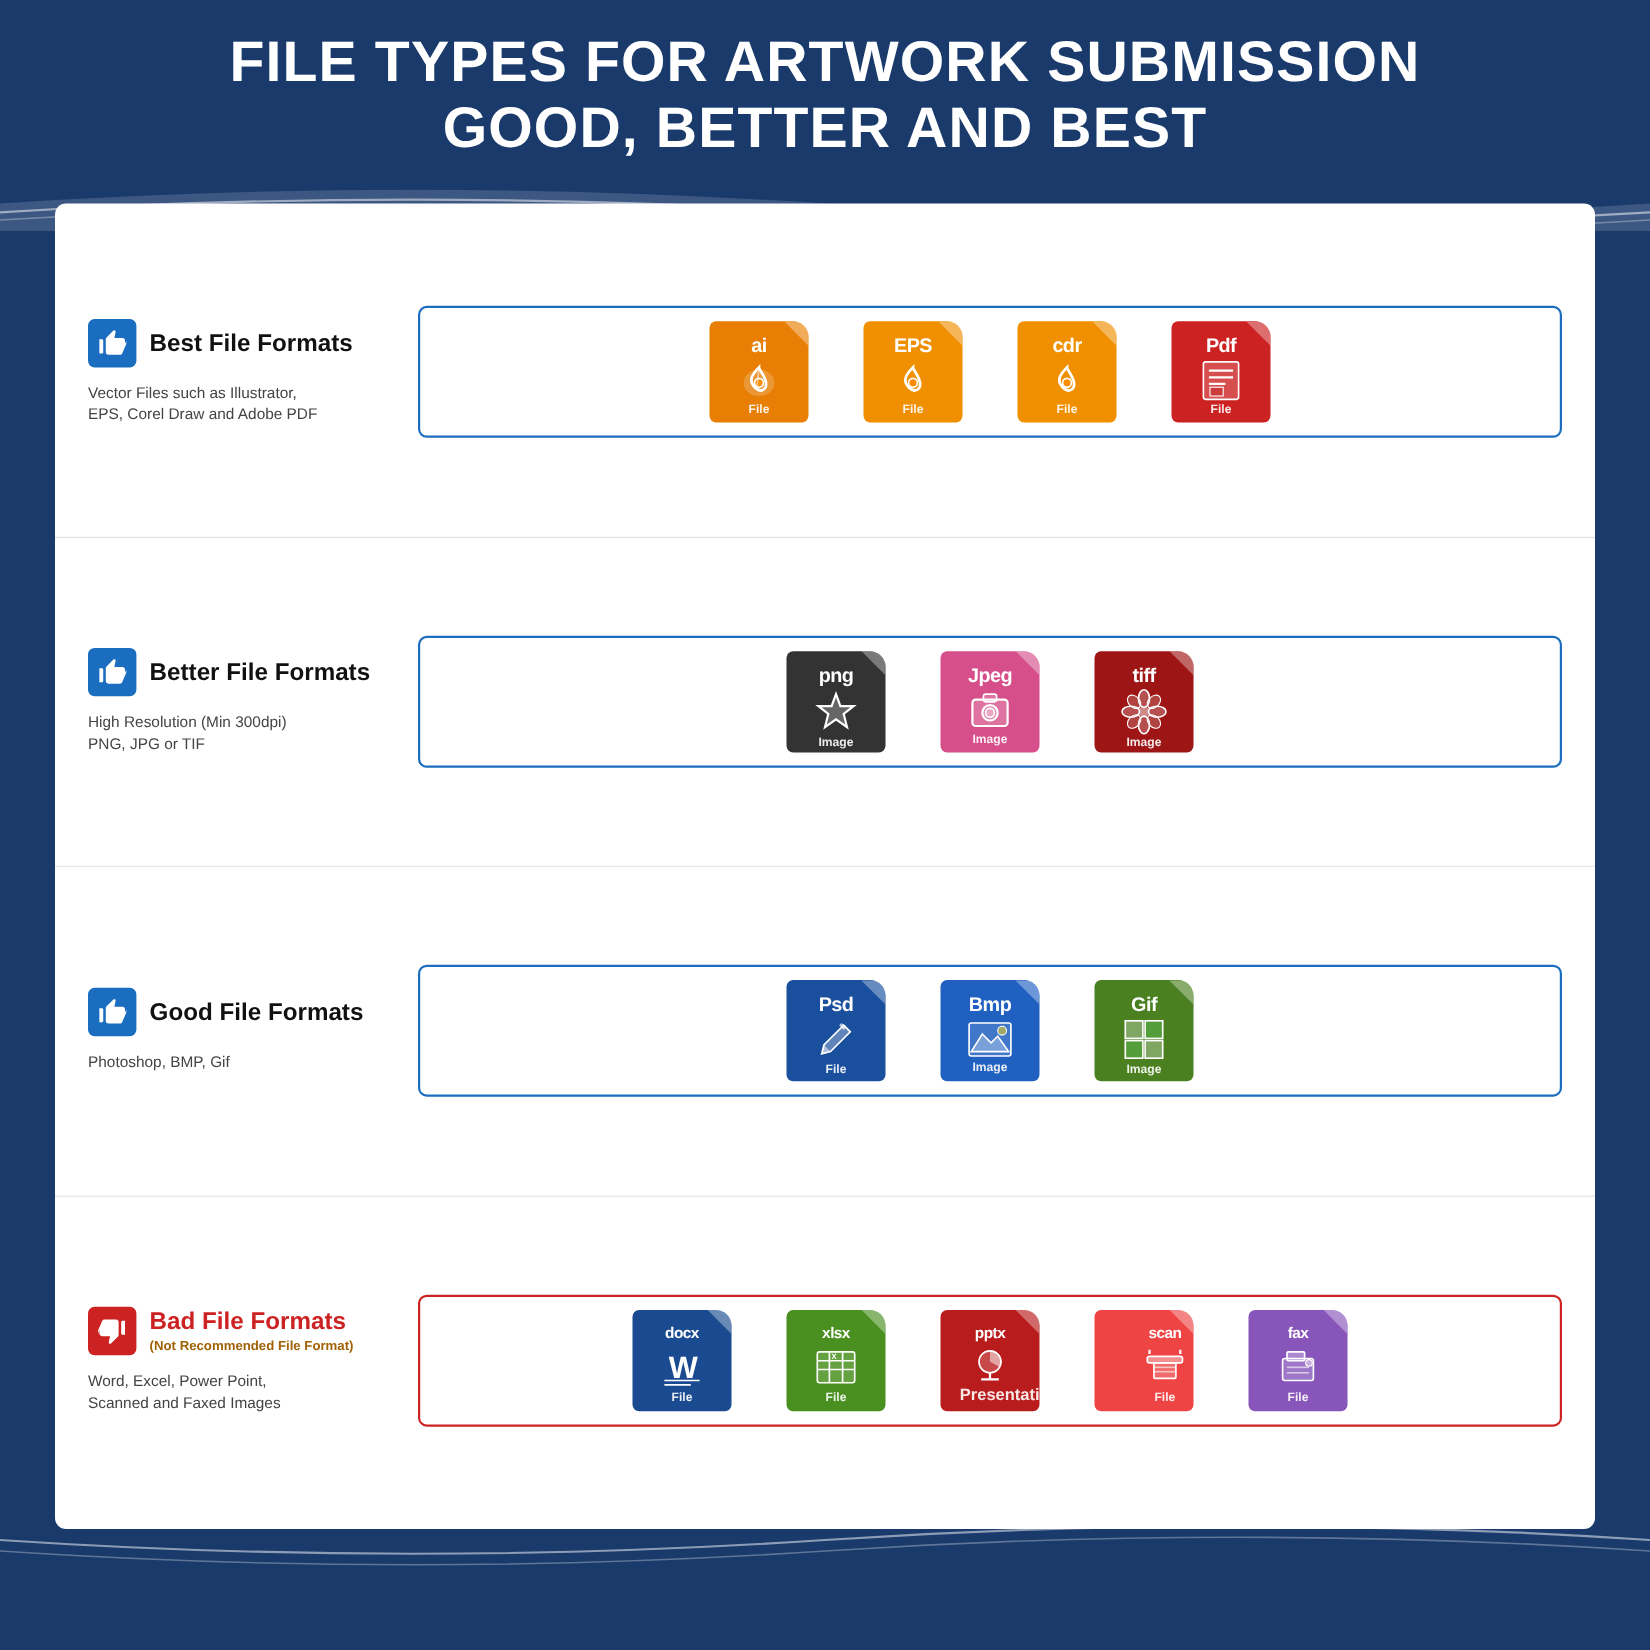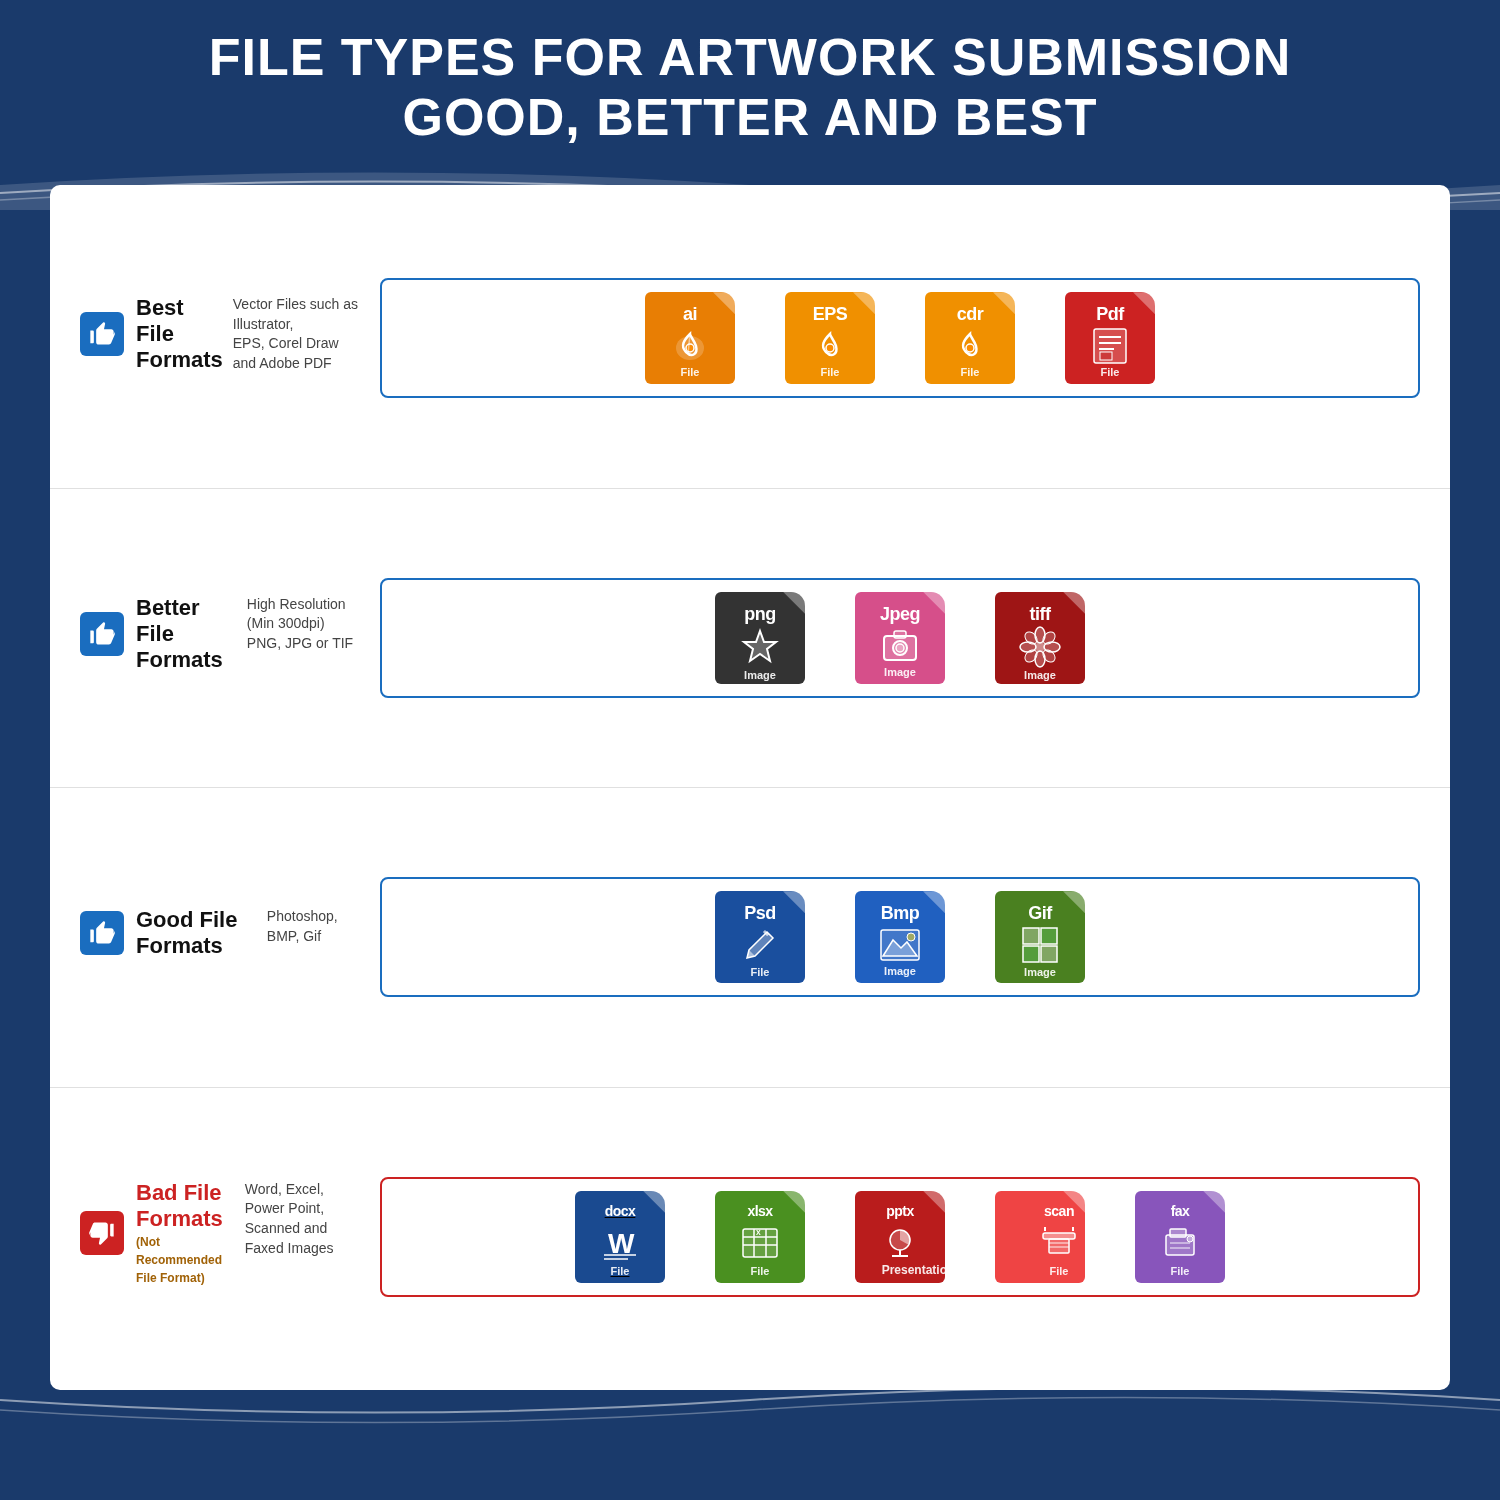--- a/index.html
+++ b/index.html
@@ -58,21 +58,21 @@
       display: flex;
       align-items: center;
       flex: 1;
       gap: 0;
     }
 
     .row-left {
       width: 300px;
       min-width: 300px;
       display: flex;
-      flex-direction: row;
+      flex-direction: column;
       padding-right: 20px;
       gap: 6px;
     }
 
     .row-label-box {
       display: flex;
       align-items: center;
       gap: 12px;
       margin-bottom: 8px;
     }
@@ -186,21 +186,21 @@
     
     .orange { background: #e87e04; }
     .orange2 { background: #f09000; }
     .red-file { background: #cc2222; }
     .dark-gray { background: #333333; }
     .pink { background: #d64f8a; }
     .dark-red { background: #9e1515; }
     .navy { background: #1a4f9e; }
     .blue { background: #2060c0; }
     .green { background: #4a8020; }
-    .blue-doc { background: #1a4a90; text-decoration: underline; }
+    .blue-doc { background: #1a4a90; }
     .green-xlsx { background: #4a9020; }
     .red-pptx { background: #b91c1c; }
     .gray-scan { background: #ef4444; padding-left: 44px; }
     .purple-fax { background: #8855bb; }
 
     
     .row-separator {
       height: 1px;
       background: #e0e0e0;
       margin: 0 -30px;
@@ -484,21 +484,21 @@
         <div class="file-shape red-pptx">
           <span class="file-ext" style="font-size:14px;">pptx</span>
           <div class="file-icon-graphic">
             <svg width="40" height="38" viewBox="0 0 40 38">
               <circle cx="20" cy="18" r="10" fill="rgba(255,255,255,0.2)" stroke="white" stroke-width="1.5"></circle>
               <path d="M20 18 L20 8 A10 10 0 0 1 29 23 Z" fill="rgba(255,255,255,0.5)"></path>
               <line x1="20" y1="28" x2="20" y2="34" stroke="white" stroke-width="2"></line>
               <line x1="12" y1="34" x2="28" y2="34" stroke="white" stroke-width="2"></line>
             </svg>
           </div>
-          <span class="file-label" style="font-size:12px;padding-left:36px;">Presentation</span>
+          <span class="file-label" style="font-size:15px;padding-left:36px;">Presentation</span>
         </div>
       </div>
 
       <div class="file-icon">
         <div class="file-shape gray-scan">
           <span class="file-ext" style="font-size:14px;">scan</span>
           <div class="file-icon-graphic">
             <svg width="40" height="38" viewBox="0 0 40 38">
               <rect x="4" y="10" width="32" height="6" rx="2" fill="rgba(255,255,255,0.4)" stroke="white" stroke-width="1.5"></rect>
               <rect x="10" y="16" width="20" height="14" rx="1" fill="rgba(255,255,255,0.2)" stroke="white" stroke-width="1.5"></rect>

